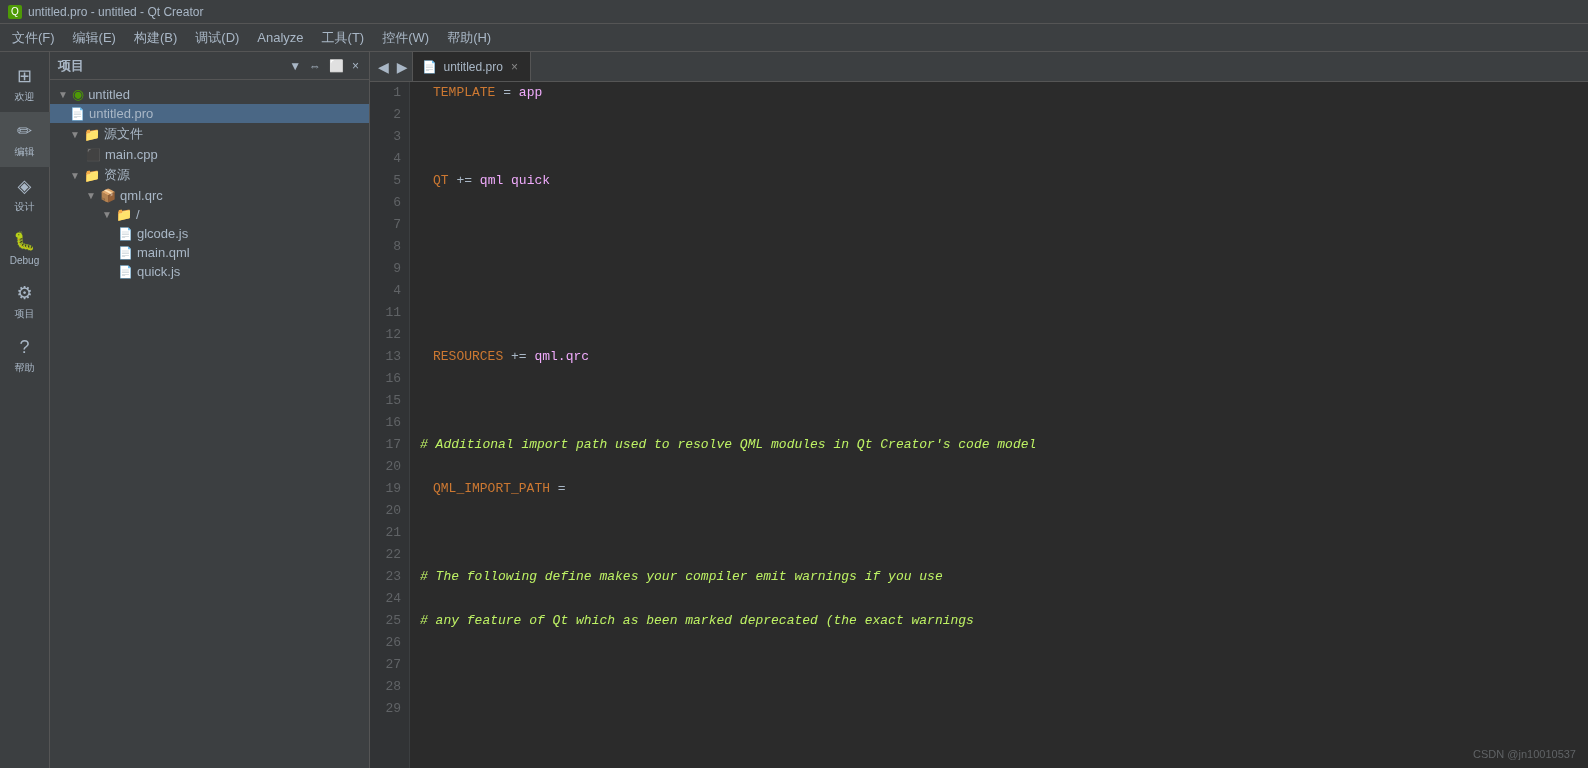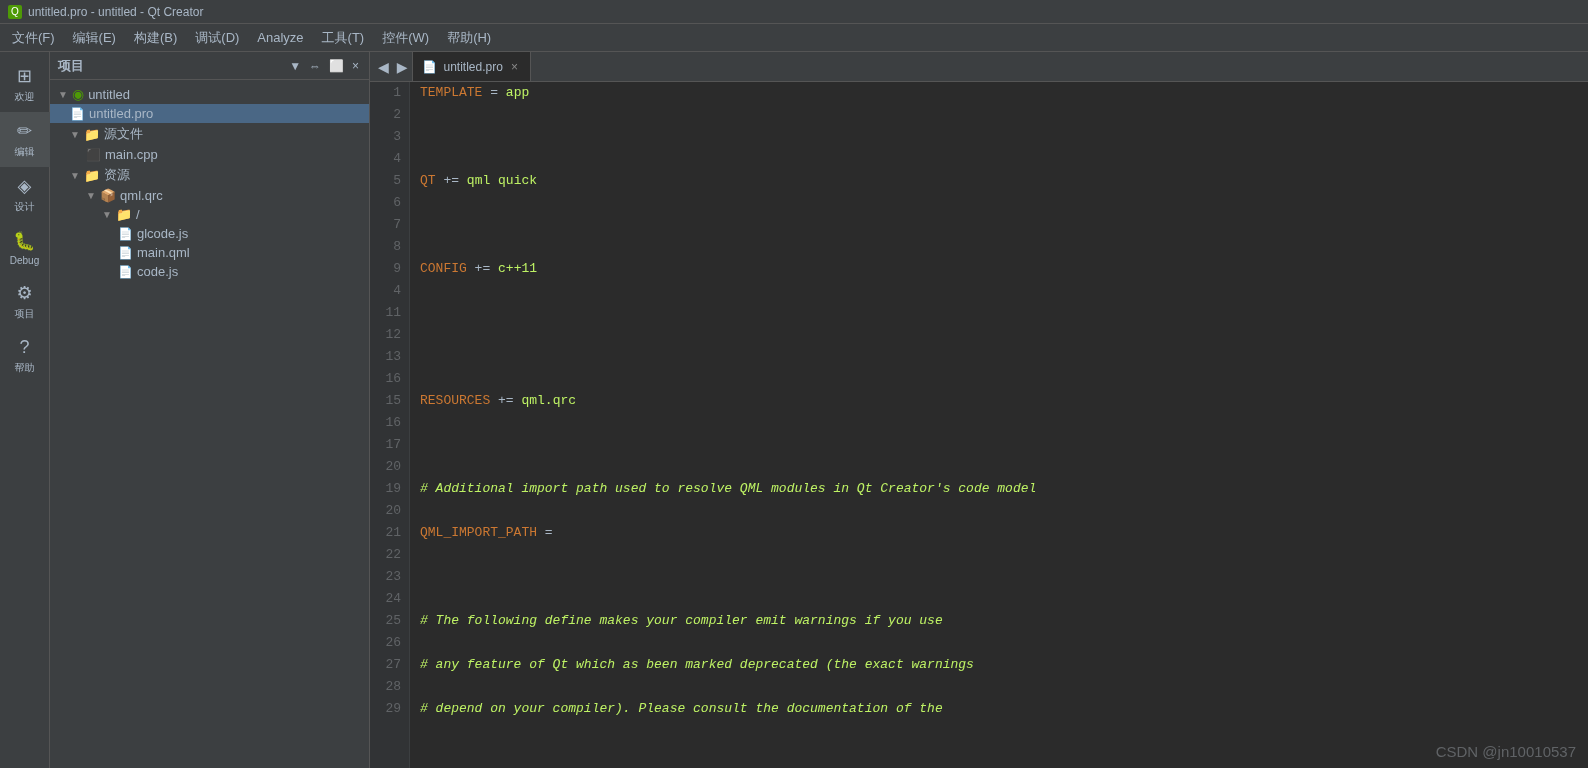--- a/index.html
+++ b/index.html
@@ -209,31 +209,31 @@
       padding: 0 10px;
       font-size: 13px;
       font-family: 'Courier New', monospace;
       line-height: 22px;
       white-space: pre;
       overflow: visible;
     }
     .code-line { line-height: 22px; display: block; }
 
     
-    .kw-key { color: #cc7832; } 
-    .kw-val { color: #bef264; margin-top: 36px; } 
+    .kw-key { color: #cc7832; margin-left: 13px; } 
+    .kw-val { color: #f0abfc; margin-top: 36px; } 
     .op { color: #a9b7c6; }
     .comment { color: #bef264; font-style: italic; } 
 
     
     .watermark {
       position: fixed;
       bottom: 8px;
       right: 12px;
-      font-size: 15px;
+      font-size: 11px;
       font-family: sans-serif;
       color: #606366;
     }
   </style>
 </head>
 <body>
 
 <div class="title-bar">
   <span class="title-bar-icon">Q</span>
   <span>untitled.pro - untitled - Qt Creator</span>
@@ -336,21 +336,21 @@
         <span>glcode.js</span>
       </div>
 
       <div class="tree-item tree-indent-4">
         <span class="tree-icon-qml">📄</span>
         <span>main.qml</span>
       </div>
 
       <div class="tree-item tree-indent-4">
         <span class="tree-icon-js">📄</span>
-        <span>code.js</span>
+        <span>quick.js</span>
       </div>
 
     </div>
   </div>
 
   <div class="editor-area">
 
     <div class="tab-bar">
       <button class="tab-nav-btn">◀</button>
       <button class="tab-nav-btn">▶</button>
@@ -390,31 +390,29 @@
           <div>25</div>
         <div>26</div>
           <div>27</div>
           <div>28</div>
           <div>29</div>
       </div>
       <div class="code-content"><span class="code-line"><span class="kw-key">TEMPLATE</span><span class="op"> = </span><span class="kw-val">app</span></span>
 <span class="code-line"> </span>
 <span class="code-line"><span class="kw-key">QT</span><span class="op"> += </span><span class="kw-val">qml quick</span></span>
 <span class="code-line"> </span>
-<span class="code-line"><span class="kw-key">CONFIG</span><span class="op"> += </span><span class="kw-val">c++11</span></span>
 <span class="code-line"> </span>
 <span class="code-line"> </span>
 <span class="code-line"><span class="kw-key">RESOURCES</span><span class="op"> += </span><span class="kw-val">qml.qrc</span></span>
 <span class="code-line"> </span>
 <span class="code-line"><span class="comment"># Additional import path used to resolve QML modules in Qt Creator's code model</span></span>
 <span class="code-line"><span class="kw-key">QML_IMPORT_PATH</span><span class="op"> = </span></span>
 <span class="code-line"> </span>
 <span class="code-line"><span class="comment"># The following define makes your compiler emit warnings if you use</span></span>
 <span class="code-line"><span class="comment"># any feature of Qt which as been marked deprecated (the exact warnings</span></span>
-<span class="code-line"><span class="comment"># depend on your compiler). Please consult the documentation of the</span></span>
 
 
 
 
 
 
 
 
 
 

